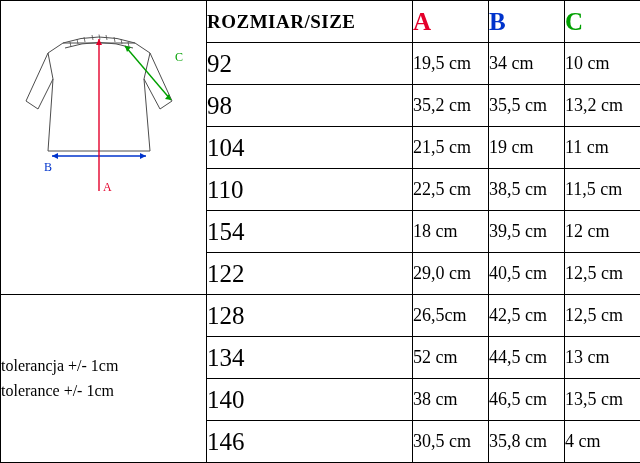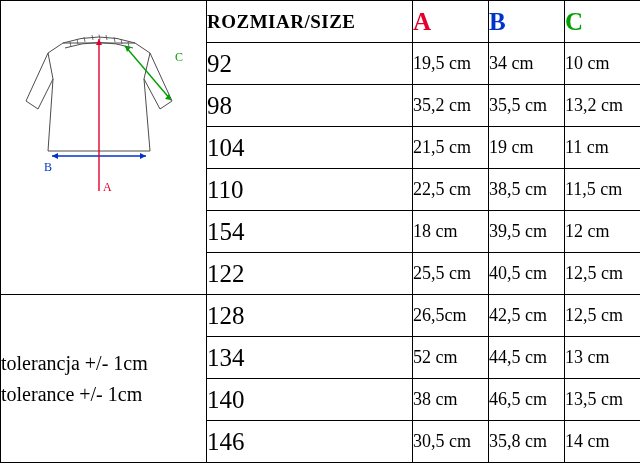--- a/index.html
+++ b/index.html
@@ -53,21 +53,21 @@
   .hdr-c { color: #00a000; }
 
   .size-val {
     font-size: 25px;
   }
   .meas-val {
     font-size: 18px;
   }
 
   .tolerance-cell {
-    font-size: 20px;
+    font-size: 16px;
     line-height: 1.55;
     margin-left: 32px;
   }
 
   .img-cell {
     padding: 0;
     position: relative;
   }
   .draw-wrap {
     position: relative;
@@ -167,21 +167,21 @@
         <td class="meas-val">11,5 cm</td>
       </tr>
       <tr>
         <td class="size-val">154</td>
         <td class="meas-val">18 cm</td>
         <td class="meas-val">39,5 cm</td>
         <td class="meas-val">12 cm</td>
       </tr>
       <tr>
         <td class="size-val">122</td>
-        <td class="meas-val">25,5 cm</td>
+        <td class="meas-val">29,0 cm</td>
         <td class="meas-val">40,5 cm</td>
         <td class="meas-val">12,5 cm</td>
       </tr>
 
       <tr>
         <td class="tolerance-cell" rowspan="4">
           <div>tolerancja +/- 1cm</div>
           <div>tolerance +/- 1cm</div>
         </td>
         <td class="size-val">128</td>
@@ -198,17 +198,17 @@
       <tr>
         <td class="size-val">140</td>
         <td class="meas-val">38 cm</td>
         <td class="meas-val">46,5 cm</td>
         <td class="meas-val">13,5 cm</td>
       </tr>
       <tr>
         <td class="size-val">146</td>
         <td class="meas-val">30,5 cm</td>
         <td class="meas-val">35,8 cm</td>
-        <td class="meas-val">14 cm</td>
+        <td class="meas-val">4 cm</td>
       </tr>
     </tbody>
   </table>
 </div>
 
 </body></html>

